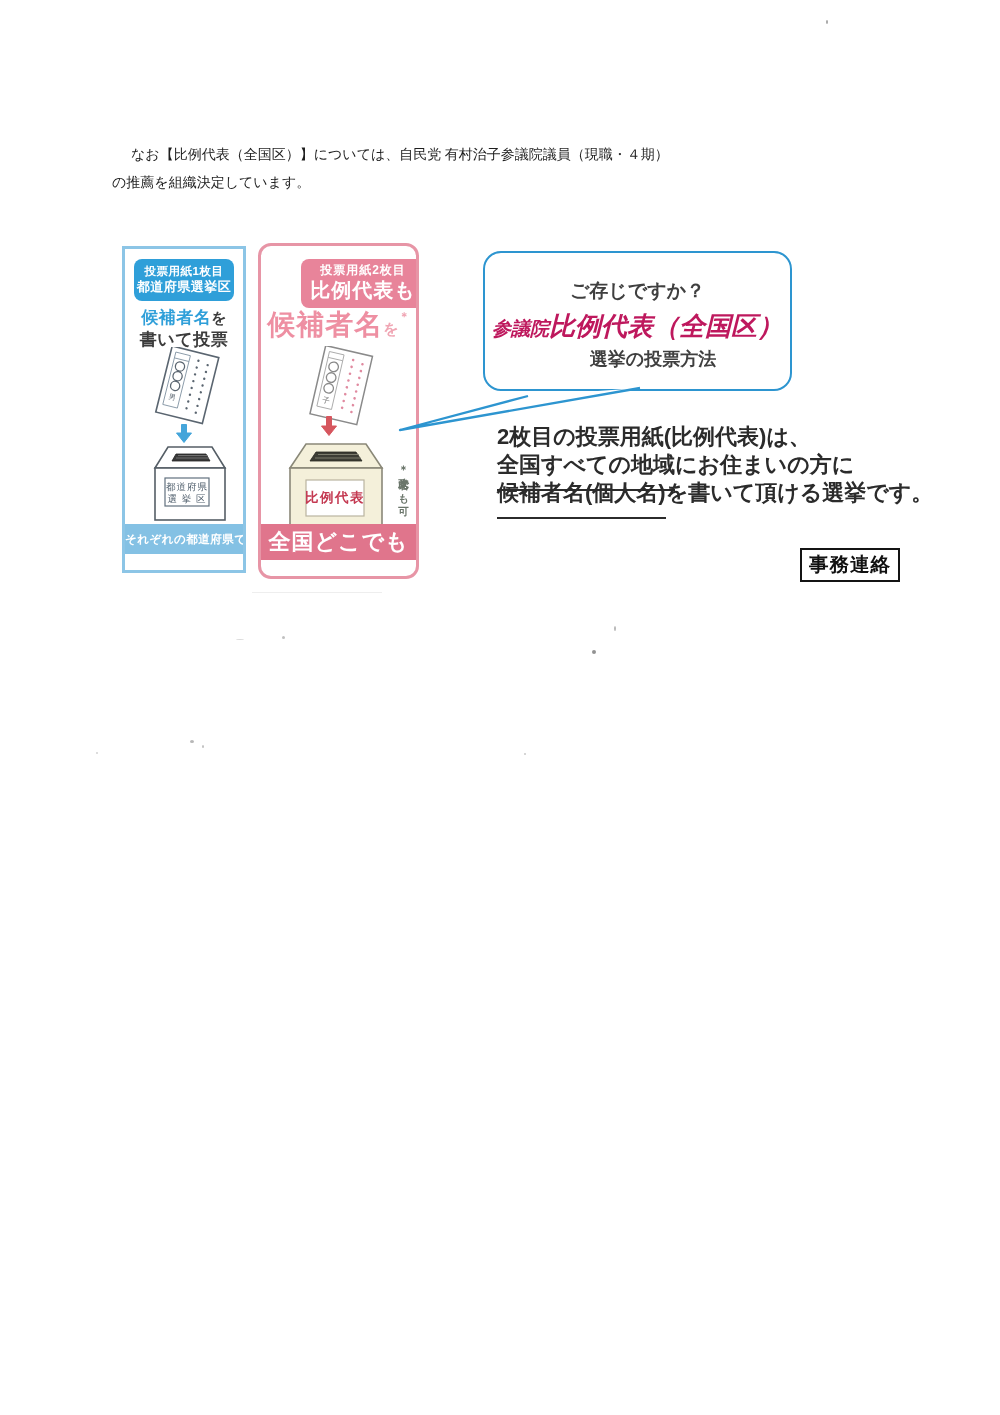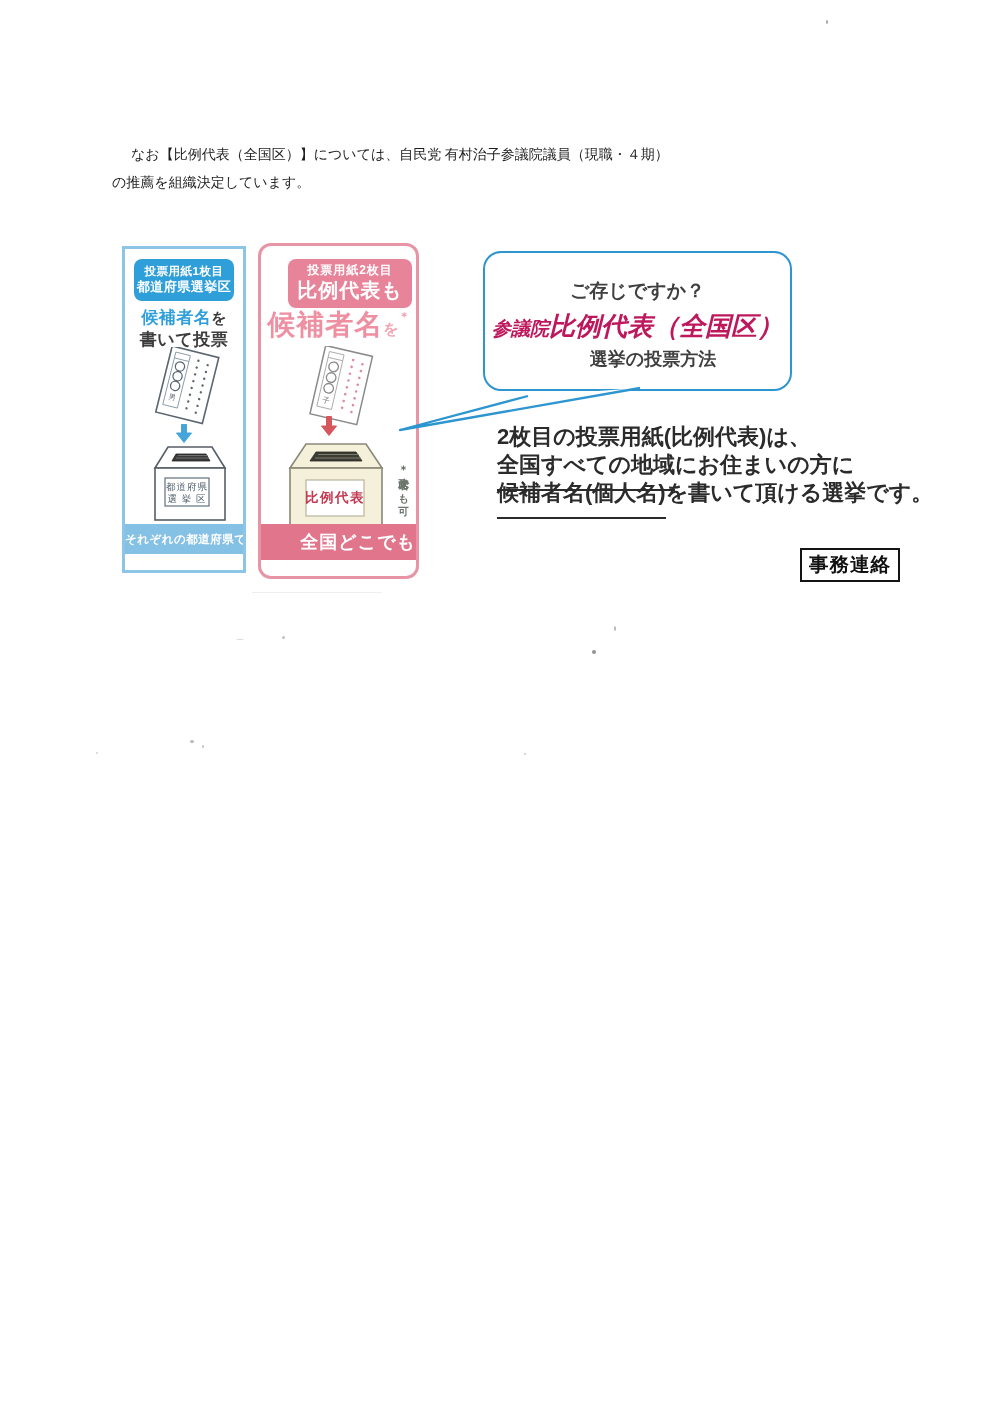--- a/index.html
+++ b/index.html
@@ -26,41 +26,41 @@
     left:258px; top:243px; width:161px; height:336px;
     border:3px solid #e795a6; border-radius:13px;
   }
   .badge {
     position:absolute; text-align:center; color:#fff; font-weight:700;
     border-radius:8px;
   }
   .badge-blue { left:9px; top:10px; width:100px; background:#2f9fd9; padding:5px 0 6px; }
   .badge-blue .b1 { font-size:11.5px; line-height:14px; letter-spacing:0.5px; }
   .badge-blue .b2 { font-size:13px; line-height:17px; letter-spacing:0.5px; }
-  .badge-pink { left:27px; top:13px; width:124px; background:#e8849a; padding:4px 0 5px; }
+  .badge-pink { left:40px; top:13px; width:124px; background:#e8849a; padding:4px 0 5px; }
   .badge-pink .b1 { font-size:12px; line-height:15px; letter-spacing:1px; }
   .badge-pink .b2 { font-size:20px; line-height:25px; letter-spacing:1px; }
 
   .hl-blue { position:absolute; left:0; top:57px; width:100%; text-align:center; white-space:nowrap; }
   .hl-blue .main { font-size:17px; font-weight:700; color:#2f9fd9; letter-spacing:0.5px;}
   .hl-blue .suf  { font-size:15px; font-weight:600; color:#3c3c3c; }
   .hl-blue2 { position:absolute; left:0; top:79px; width:100%; text-align:center;
               font-size:17px; font-weight:700; color:#3c3c3c; letter-spacing:0.5px; }
 
   .hl-pink { position:absolute; left:0; top:60px; width:100%; text-align:center; white-space:nowrap; }
   .hl-pink .main { font-size:28px; font-weight:800; color:#ee8fa2; letter-spacing:1px; }
   .hl-pink .suf  { font-size:15px; font-weight:700; color:#f0a6b4; }
   .hl-pink .mark { font-size:11px; font-weight:700; color:#f0a6b4; vertical-align:14px; }
 
   .band {
     position:absolute; left:0; bottom:16px; width:100%; text-align:center;
     color:#fff; font-weight:800; white-space:nowrap;
   }
   .band-blue { height:30px; line-height:30px; background:#84c1e4; font-size:11.5px; letter-spacing:0.5px; }
-  .band-pink { height:36px; line-height:36px; background:#e0758c; font-size:18px; letter-spacing:1px;text-align:right; }
+  .band-pink { height:36px; line-height:36px; background:#e0758c; font-size:22px; letter-spacing:1px; }
 
   .art { position:absolute; }
   .side-note {
     position:absolute; left:136px; top:212px; height:78px;
     writing-mode:vertical-rl; font-size:10.5px; letter-spacing:1px; color:#6b766b; font-weight:600;
   }
 
   
   .bubble {
     position:absolute; left:483px; top:251px; width:309px; height:140px;

